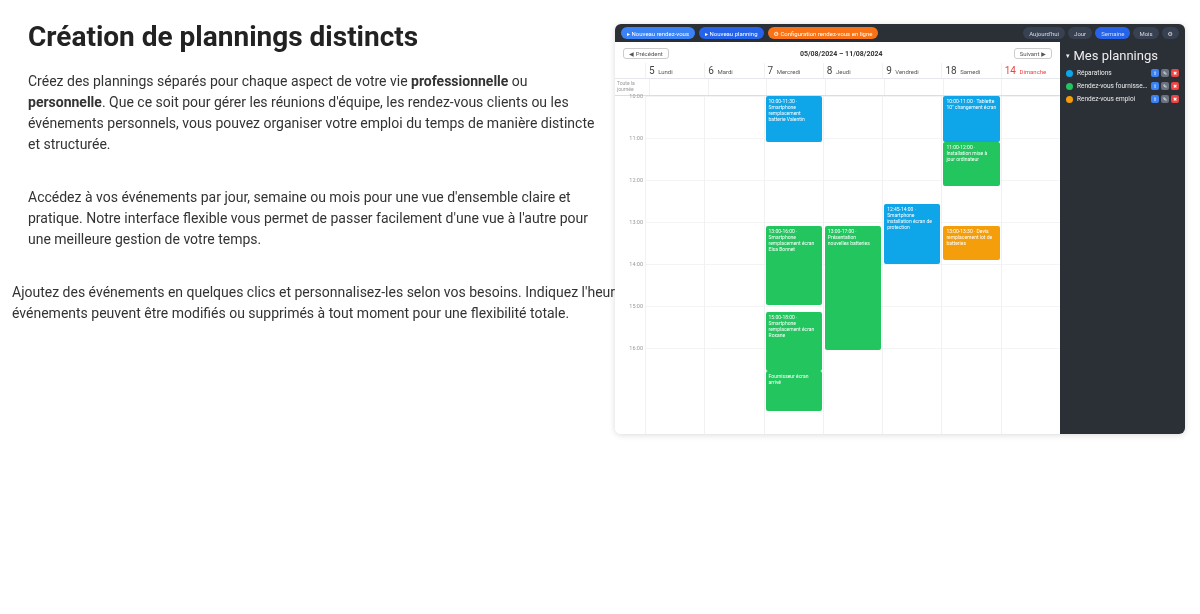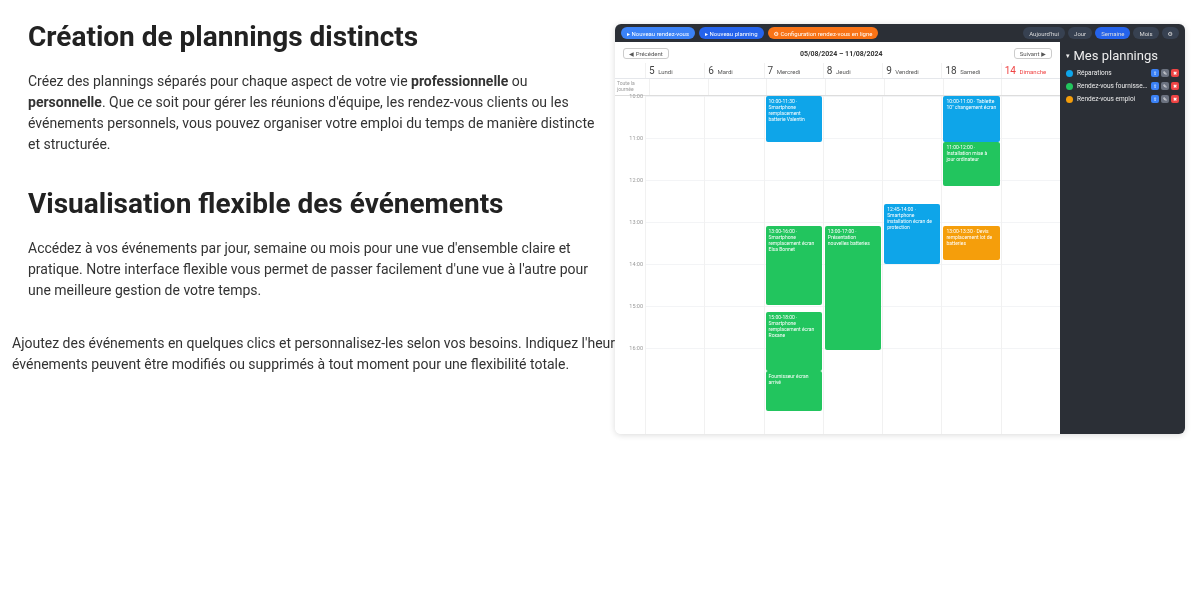--- a/index.html
+++ b/index.html
@@ -241,21 +241,20 @@
 <body>
 
 <div class="page">
 
   <div class="left-col">
     <h2 class="section-title">Création de plannings distincts</h2>
     <p class="section-body">
       <span>Créez des plannings séparés pour chaque aspect de votre vie </span><strong>professionnelle</strong><span> ou </span><strong>personnelle</strong><span>. Que ce soit pour gérer les réunions d'équipe, les rendez-vous clients ou les événements personnels, vous pouvez organiser votre emploi du temps de manière distincte et structurée.</span>
     </p>
 
-    <h2 class="section-title">Visualisation flexible des événements</h2>
     <p class="section-body">Accédez à vos événements par jour, semaine ou mois pour une vue d'ensemble claire et pratique. Notre interface flexible vous permet de passer facilement d'une vue à l'autre pour une meilleure gestion de votre temps.</p>
   </div>
 
   <div class="full-width">
     <p class="section-body" style="margin-bottom:0">Ajoutez des événements en quelques clics et personnalisez-les selon vos besoins. Indiquez l'heure, la date, la description, et tout autre détail pertinent pour une organisation optimale. Les événements peuvent être modifiés ou supprimés à tout moment pour une flexibilité totale.</p>
   </div>
 
   <div class="calendar-shot">
     <div class="cal-toolbar">
       <span class="pill blue"><span>▸</span>&nbsp;<span>Nouveau rendez-vous</span></span>

